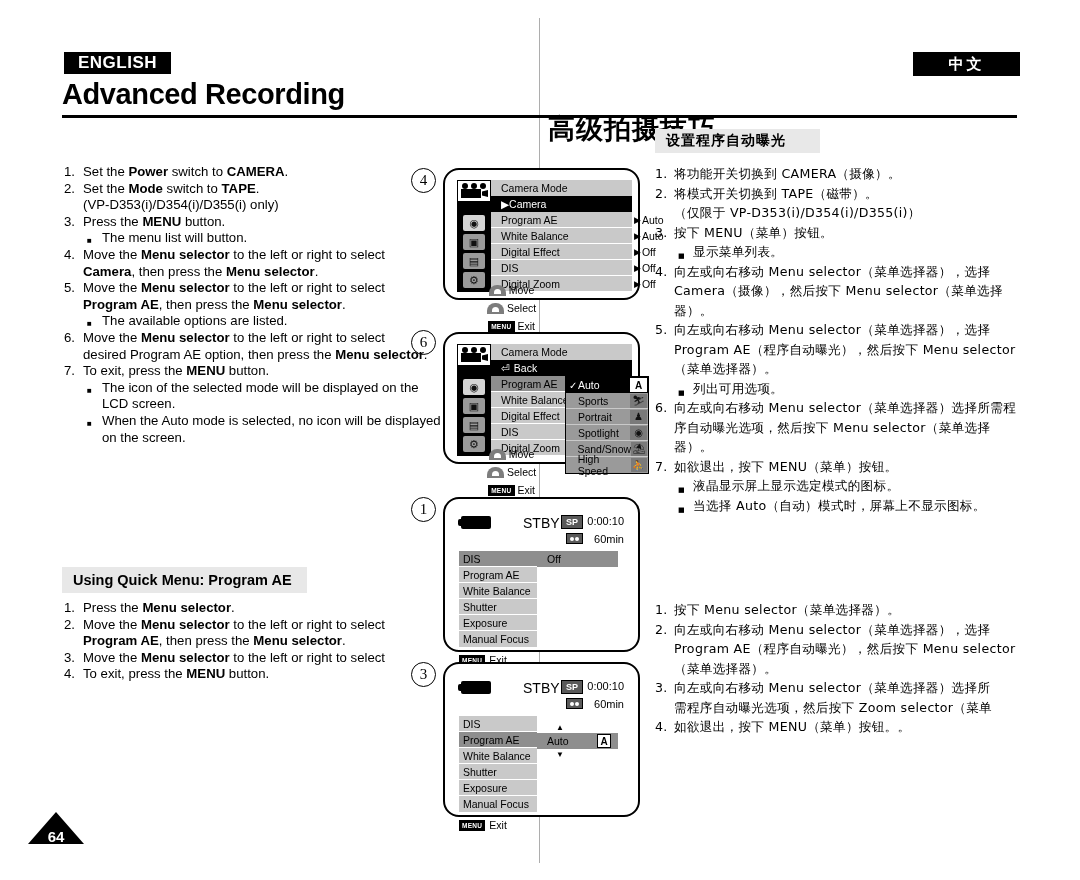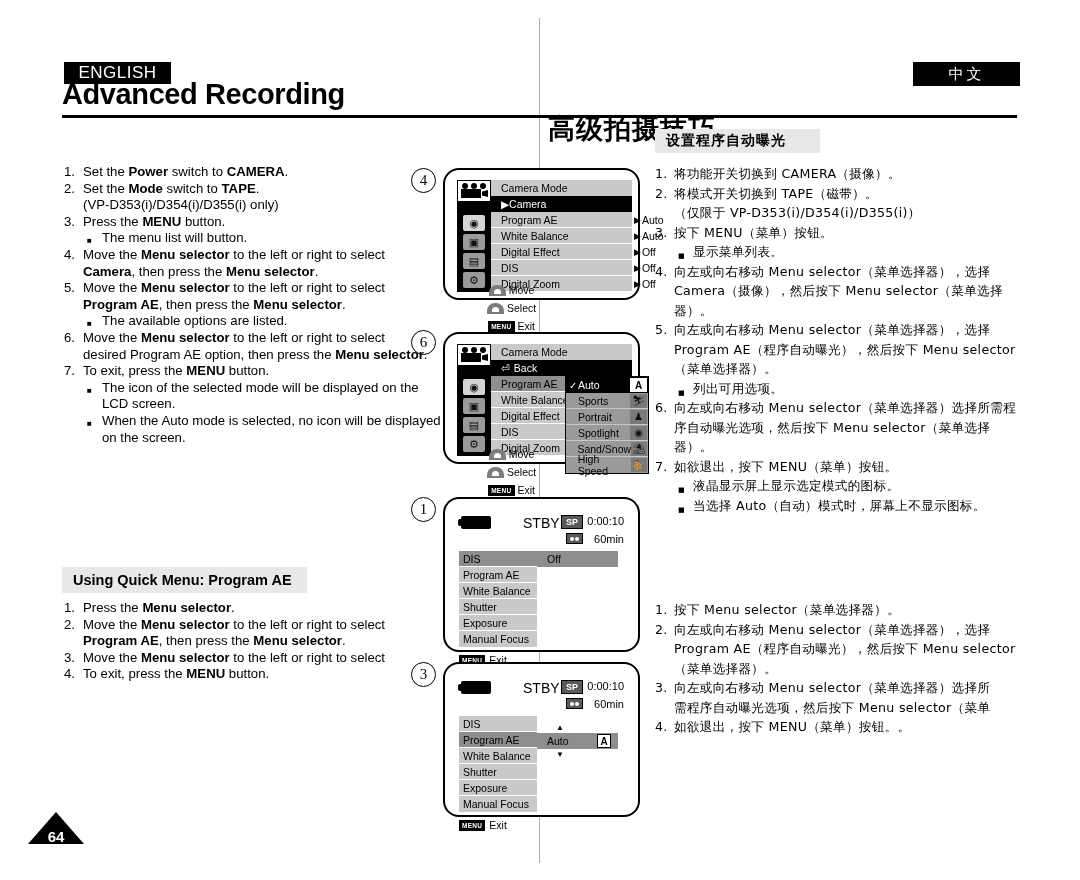--- a/index.html
+++ b/index.html
@@ -22,24 +22,24 @@
     position: absolute;
     left: 539px; top: 18px;
     width: 1px; height: 845px;
     background: #adadad;
   }
 
   
   .lang-tag {
     position: absolute;
     background: #000; color: #fff;
-    font-weight: normal;
+    font-weight: bold;
     letter-spacing: 0.5px;
     text-align: center;
-    display: flex; align-items: center; justify-content: center; margin-top: 10px;
+    display: flex; align-items: center; justify-content: center;
   }
   #lang-en {
     left: 64px; top: 52px;
     width: 107px; height: 22px;
     font-size: 17px;
   }
   #lang-zh {
     left: 913px; top: 52px;
     width: 107px; height: 24px;
     font-size: 15px;
@@ -606,21 +606,21 @@
       <div class="step">
         <span class="num"></span>
         <span class="body">（菜单选择器）。</span>
       </div>
       <div class="step">
         <span class="num">3.</span>
         <span class="body">向左或向右移动 Menu selector（菜单选择器）选择所</span>
       </div>
       <div class="step">
         <span class="num"></span>
-        <span class="body">需程序自动曝光选项，然后按下 Menu selector（菜单</span>
+        <span class="body">需程序自动曝光选项，然后按下 Zoom selector（菜单</span>
       </div>
       <div class="step">
         <span class="num">4.</span>
         <span class="body">如欲退出，按下 MENU（菜单）按钮。。</span>
       </div>
     </div>
 
   <div class="circ-num" style="left:411px; top:168px;">4</div>
   <div class="circ-num" style="left:411px; top:330px;">6</div>
   <div class="circ-num" style="left:411px; top:497px;">1</div>

